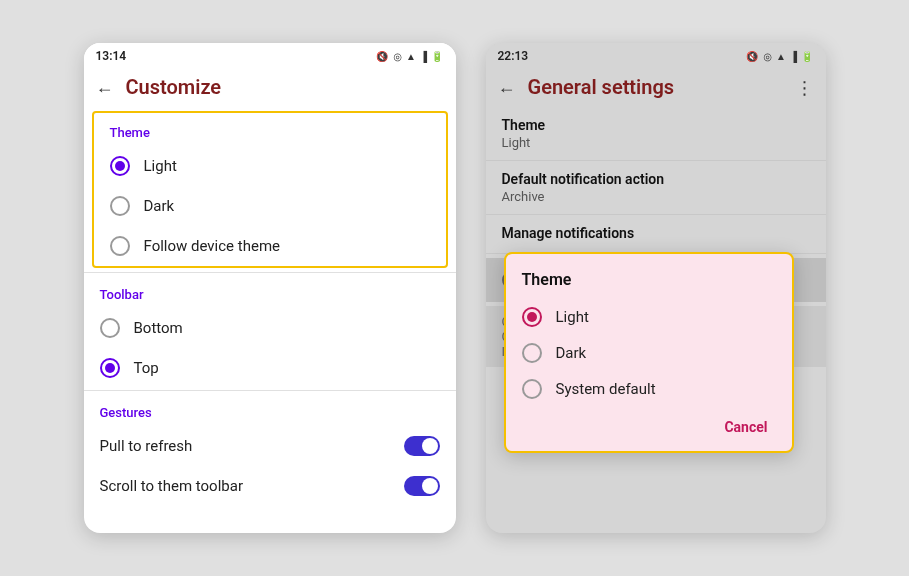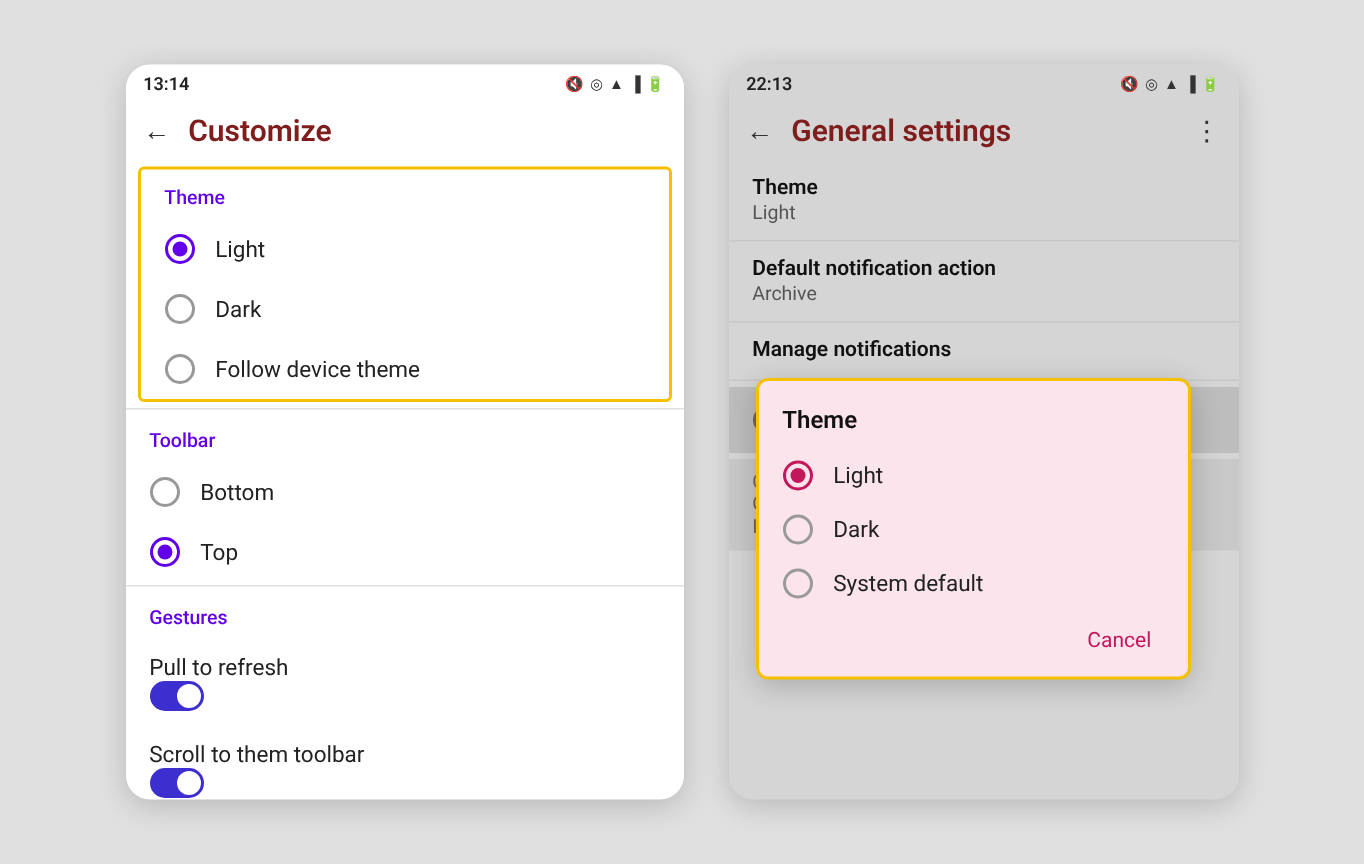--- a/index.html
+++ b/index.html
@@ -145,23 +145,23 @@
     
     .divider {
       height: 1px;
       background: #e0e0e0;
       margin: 2px 0;
     }
 
     
     .toggle-option {
       display: flex;
+      align-items: center;
       justify-content: space-between;
       padding: 10px 16px;
-      flex-direction: column;
     }
     .toggle-label {
       font-size: 15px;
       color: #222;
     }
     .toggle-switch {
       width: 36px;
       height: 20px;
       border-radius: 10px;
       background: #3d2fcf;
@@ -270,21 +270,21 @@
     }
 
     .dialog-actions {
       display: flex;
       justify-content: flex-end;
       padding: 8px 16px 4px;
     }
     .dialog-cancel {
       color: #c2185b;
       font-size: 14px;
-      font-weight: 400;
+      font-weight: 700;
       cursor: pointer;
       padding: 4px 8px;
     }
 
     
     .dimmed-section {
       padding: 8px 16px;
       background: #c8c8c8;
       margin: 2px 0;
     }

